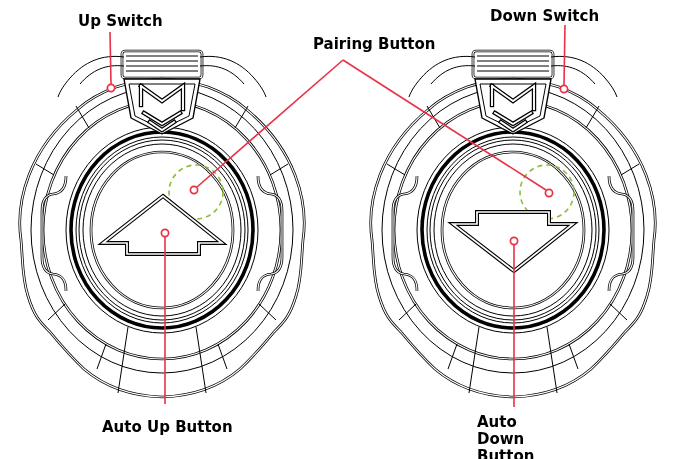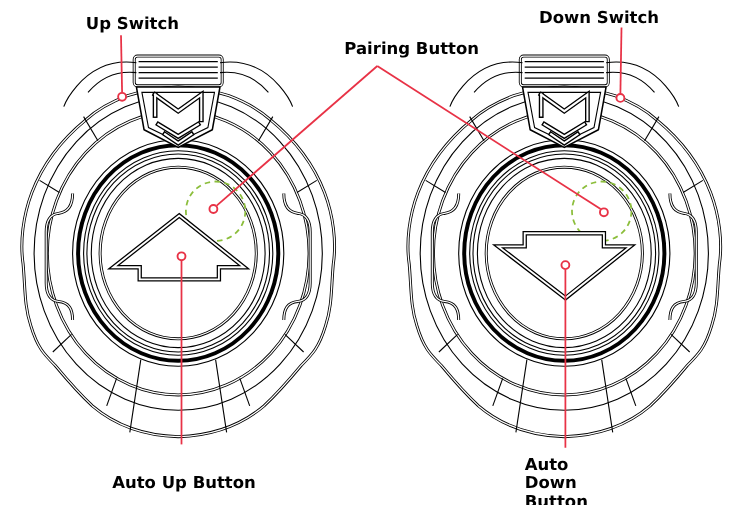--- a/index.html
+++ b/index.html
@@ -159,17 +159,17 @@
       <circle class="rm" cx="514" cy="241" r="3.6"></circle>
     </g>
   </svg>
 
   <div class="lbl" style="left:78px;top:13px;">Up Switch</div>
 
   <div class="lbl" style="left:490px;top:8px;">Down Switch</div>
 
   <div class="lbl" style="left:313px;top:36px;">Pairing Button</div>
 
-  <div class="lbl" style="left:102px;top:419px;margin-top:12px;">Auto Up Button</div>
+  <div class="lbl" style="left:102px;top:419px;">Auto Up Button</div>
 
   <div class="lbl wrap" style="left:477px;top:414px;">Auto Down Button</div>
 
 </div>
 
 </body></html>

